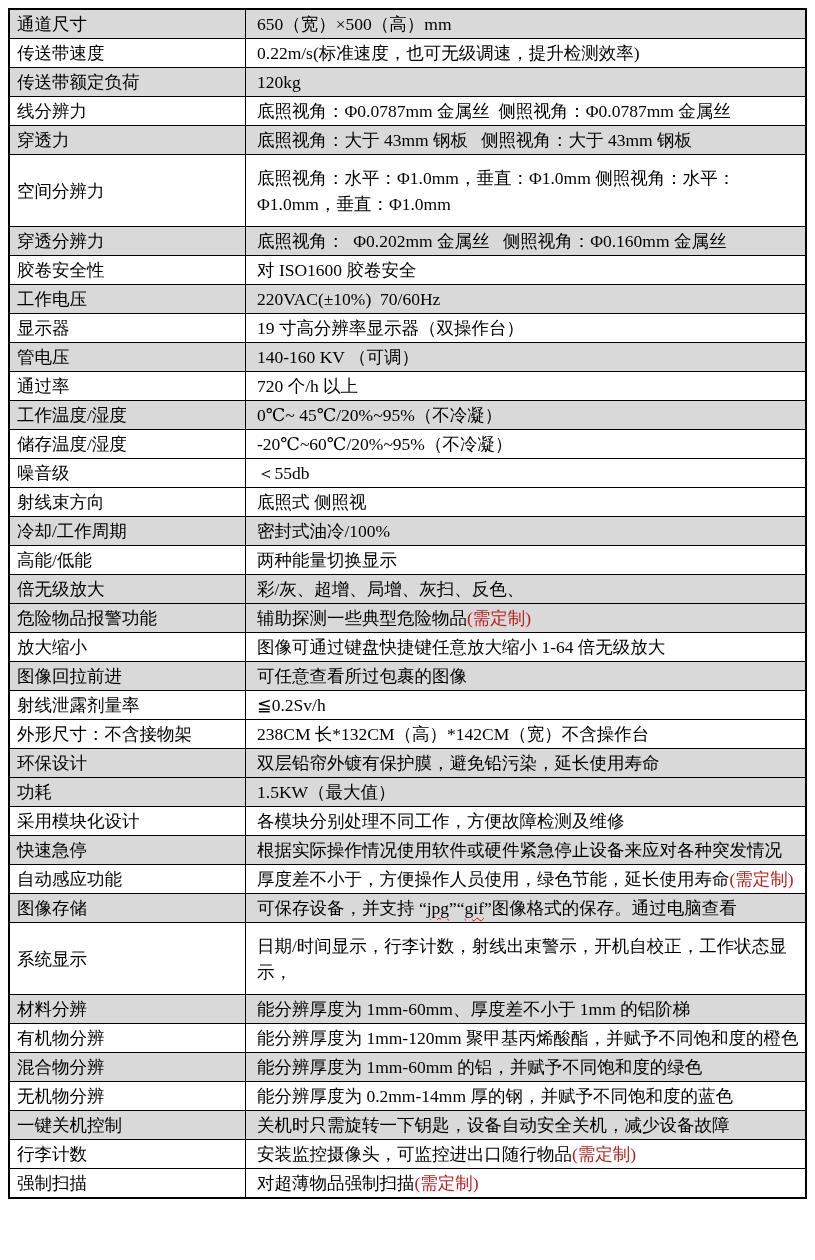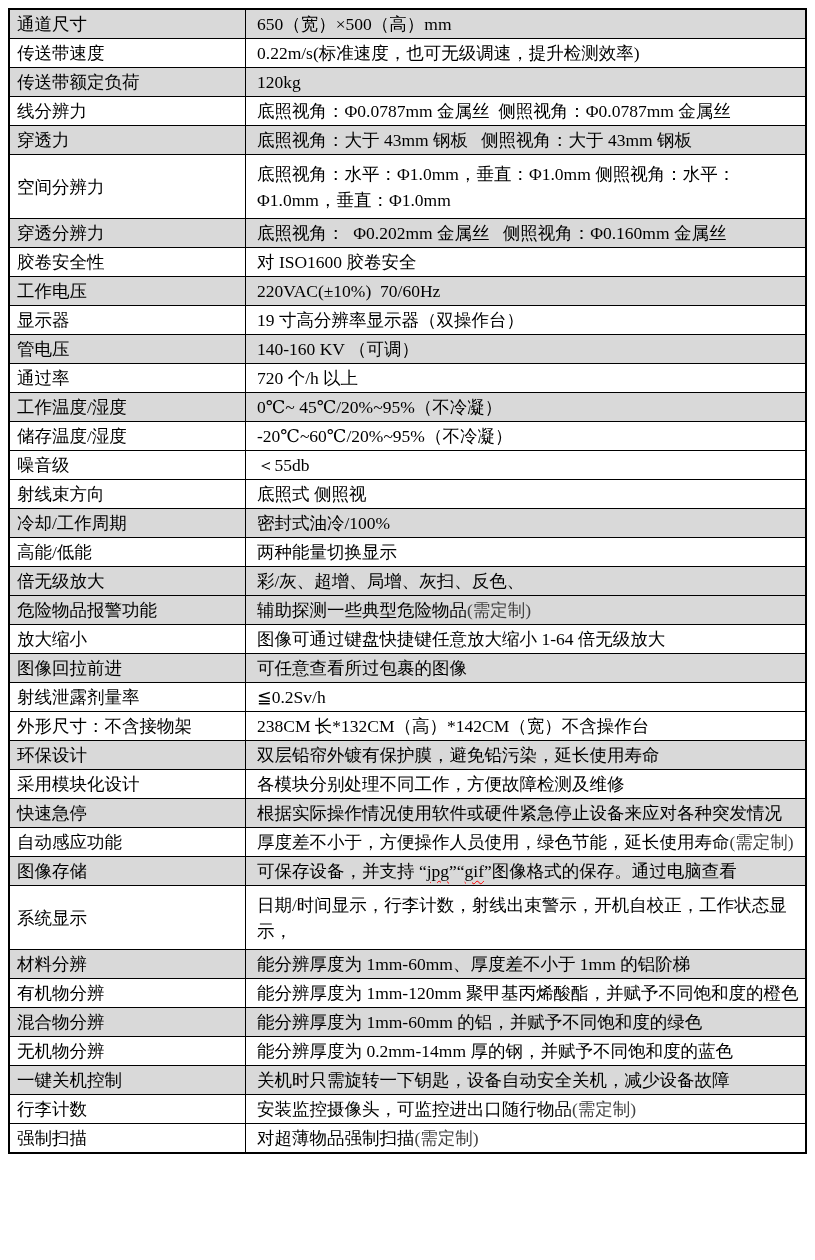--- a/index.html
+++ b/index.html
@@ -18,21 +18,21 @@
   table.spec-table {
     border-collapse: collapse;
     table-layout: fixed;
     width: 799px;
     border: 2px solid #000000;
   }
   table.spec-table tr {
     height: 16px;
   }
   table.spec-table tr.tall {
-    height: 64px;
+    height: 72px;
   }
   table.spec-table tr.shaded {
     background: #d9d9d9;
   }
   table.spec-table td {
     border: 1px solid #000000;
     vertical-align: middle;
     font-size: 17.5px;
     line-height: 26px;
     color: #000000;
@@ -40,21 +40,21 @@
   }
   td.label-cell {
     width: 224px;
     padding: 1px 4px 1px 7px;
   }
   td.value-cell {
     padding: 1px 4px 1px 11px;
     white-space: pre-wrap;
     word-break: break-word;
   }
-  span.red { color: #404040; }
+  span.red { color: #b91c1c; }
   span.wavy {
     text-decoration-line: underline;
     text-decoration-style: wavy;
     text-decoration-color: #ff0000;
     text-decoration-thickness: 1px;
     text-underline-offset: 3px;
   }
 </style>
 </head>
 <body>
@@ -155,20 +155,24 @@
           <td class="value-cell"><span>≦0.2Sv/h</span></td>
         </tr>
         <tr class="">
           <td class="label-cell">外形尺寸：不含接物架</td>
           <td class="value-cell"><span>238CM 长*132CM（高）*142CM（宽）不含操作台</span></td>
         </tr>
         <tr class="shaded">
           <td class="label-cell">环保设计</td>
           <td class="value-cell"><span>双层铅帘外镀有保护膜，避免铅污染，延长使用寿命</span></td>
         </tr>
+        <tr class="shaded">
+          <td class="label-cell">功耗</td>
+          <td class="value-cell"><span>1.5KW（最大值）</span></td>
+        </tr>
         <tr class="">
           <td class="label-cell">采用模块化设计</td>
           <td class="value-cell"><span>各模块分别处理不同工作，方便故障检测及维修</span></td>
         </tr>
         <tr class="shaded">
           <td class="label-cell">快速急停</td>
           <td class="value-cell"><span>根据实际操作情况使用软件或硬件紧急停止设备来应对各种突发情况</span></td>
         </tr>
         <tr class="">
           <td class="label-cell">自动感应功能</td>

